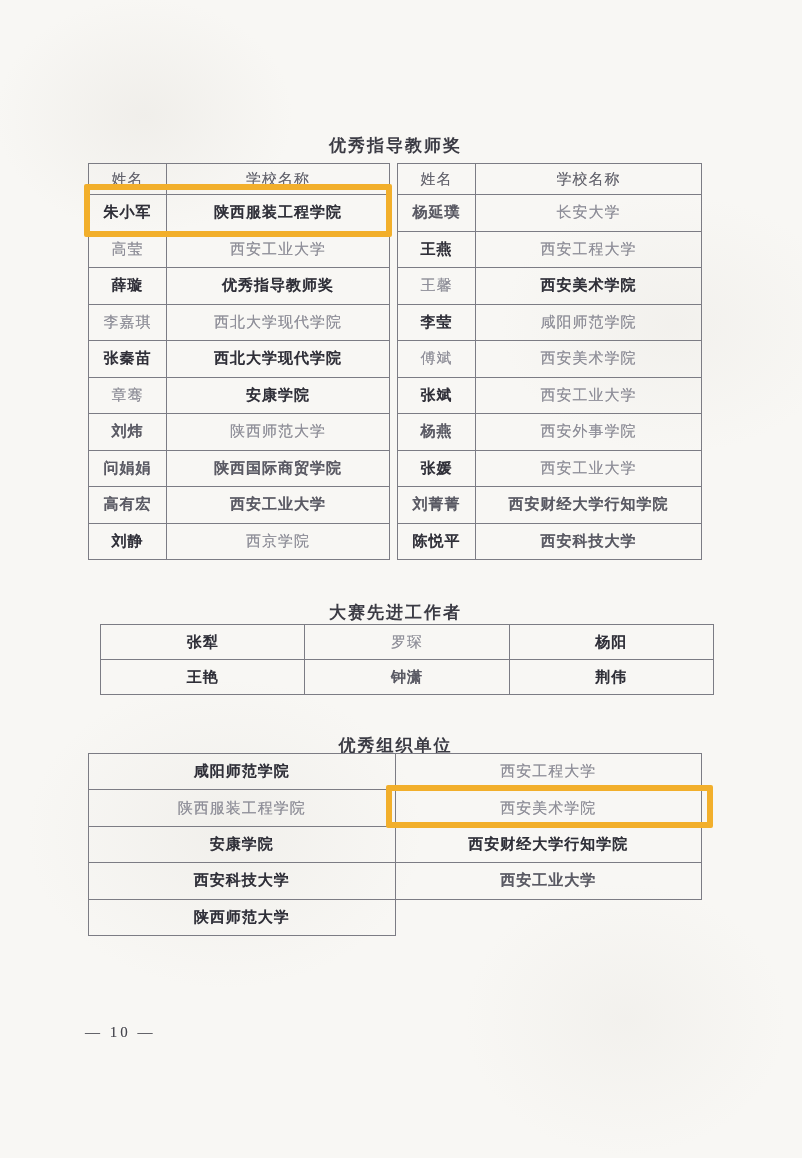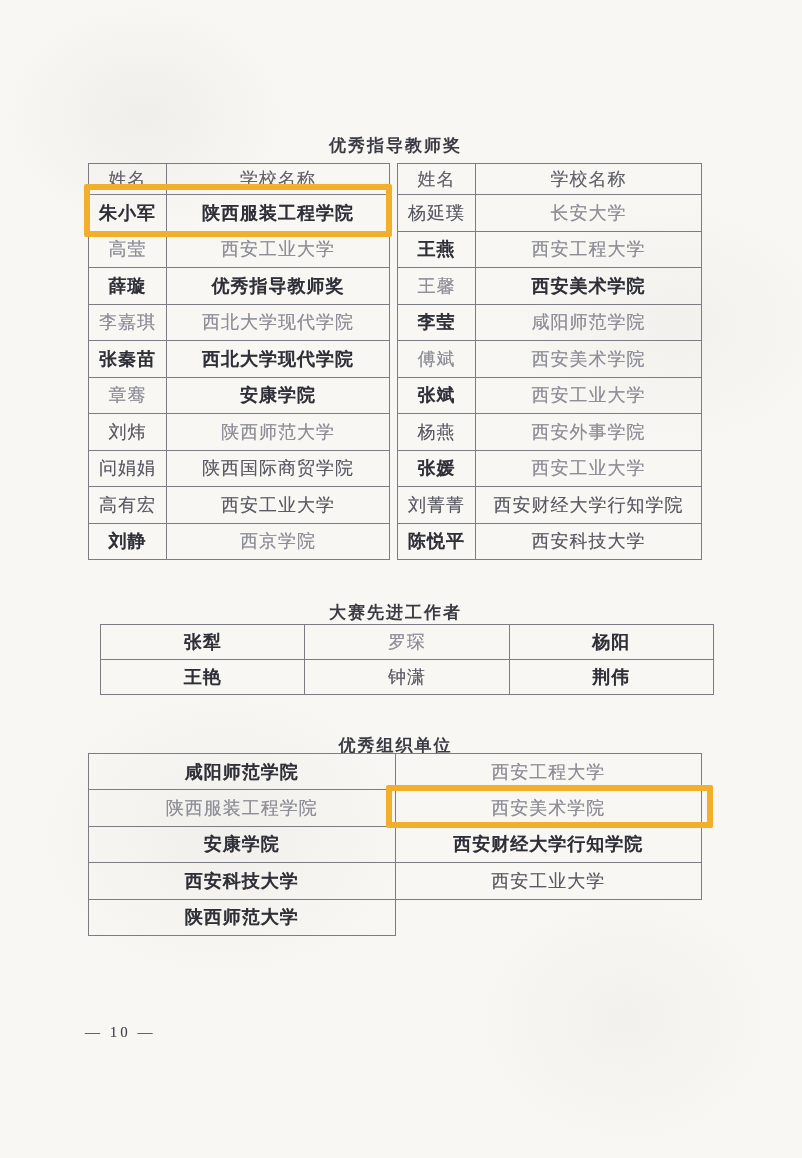--- a/index.html
+++ b/index.html
@@ -24,30 +24,30 @@
   .t1{top:134px;}
   .t2{top:601px;}
   .t3{top:734px;}
   .tbl{
     position:absolute;display:grid;
     border-top:1px solid #7c7c84;border-left:1px solid #7c7c84;
   }
   .cell{
     border-right:1px solid #7c7c84;border-bottom:1px solid #7c7c84;
     display:flex;align-items:center;justify-content:center;
-    font-size:18px;letter-spacing:1px;white-space:nowrap;
+    font-size:15px;letter-spacing:1px;white-space:nowrap;
     text-shadow:0 0 0.5px rgba(70,70,80,.45);
   }
   .tbl-teachers-left{left:88px;top:163px;grid-template-columns:78px 223px;grid-template-rows:31px repeat(10,36.5px);}
   .tbl-teachers-right{left:397px;top:163px;grid-template-columns:78px 226px;grid-template-rows:31px repeat(10,36.5px);}
   .tbl-workers{left:100px;top:624px;grid-template-columns:repeat(3,204.3px);grid-template-rows:repeat(2,35px);}
   .tbl-org{left:88px;top:753px;grid-template-columns:repeat(2,306.5px);grid-template-rows:repeat(5,36.4px);}
   .th{color:#63636d;font-weight:400;}
   .w-b{color:#2f2f38;font-weight:700;}
-  .w-n{color:#5a5a64;font-weight:400;}
+  .w-n{color:#5a5a64;font-weight:700;}
   .w-l{color:#8f8f9a;font-weight:400;}
   .hl-box{
     position:absolute;border:6px solid #F2AF2B;border-radius:2px;
     box-sizing:border-box;pointer-events:none;z-index:5;
   }
   .hl1{left:84px;top:184px;width:308px;height:53px;}
   .hl2{left:386px;top:785px;width:327px;height:43px;}
   .page-number{
     position:absolute;left:85px;top:1024px;
     font-size:15px;color:#46464e;letter-spacing:3px;

